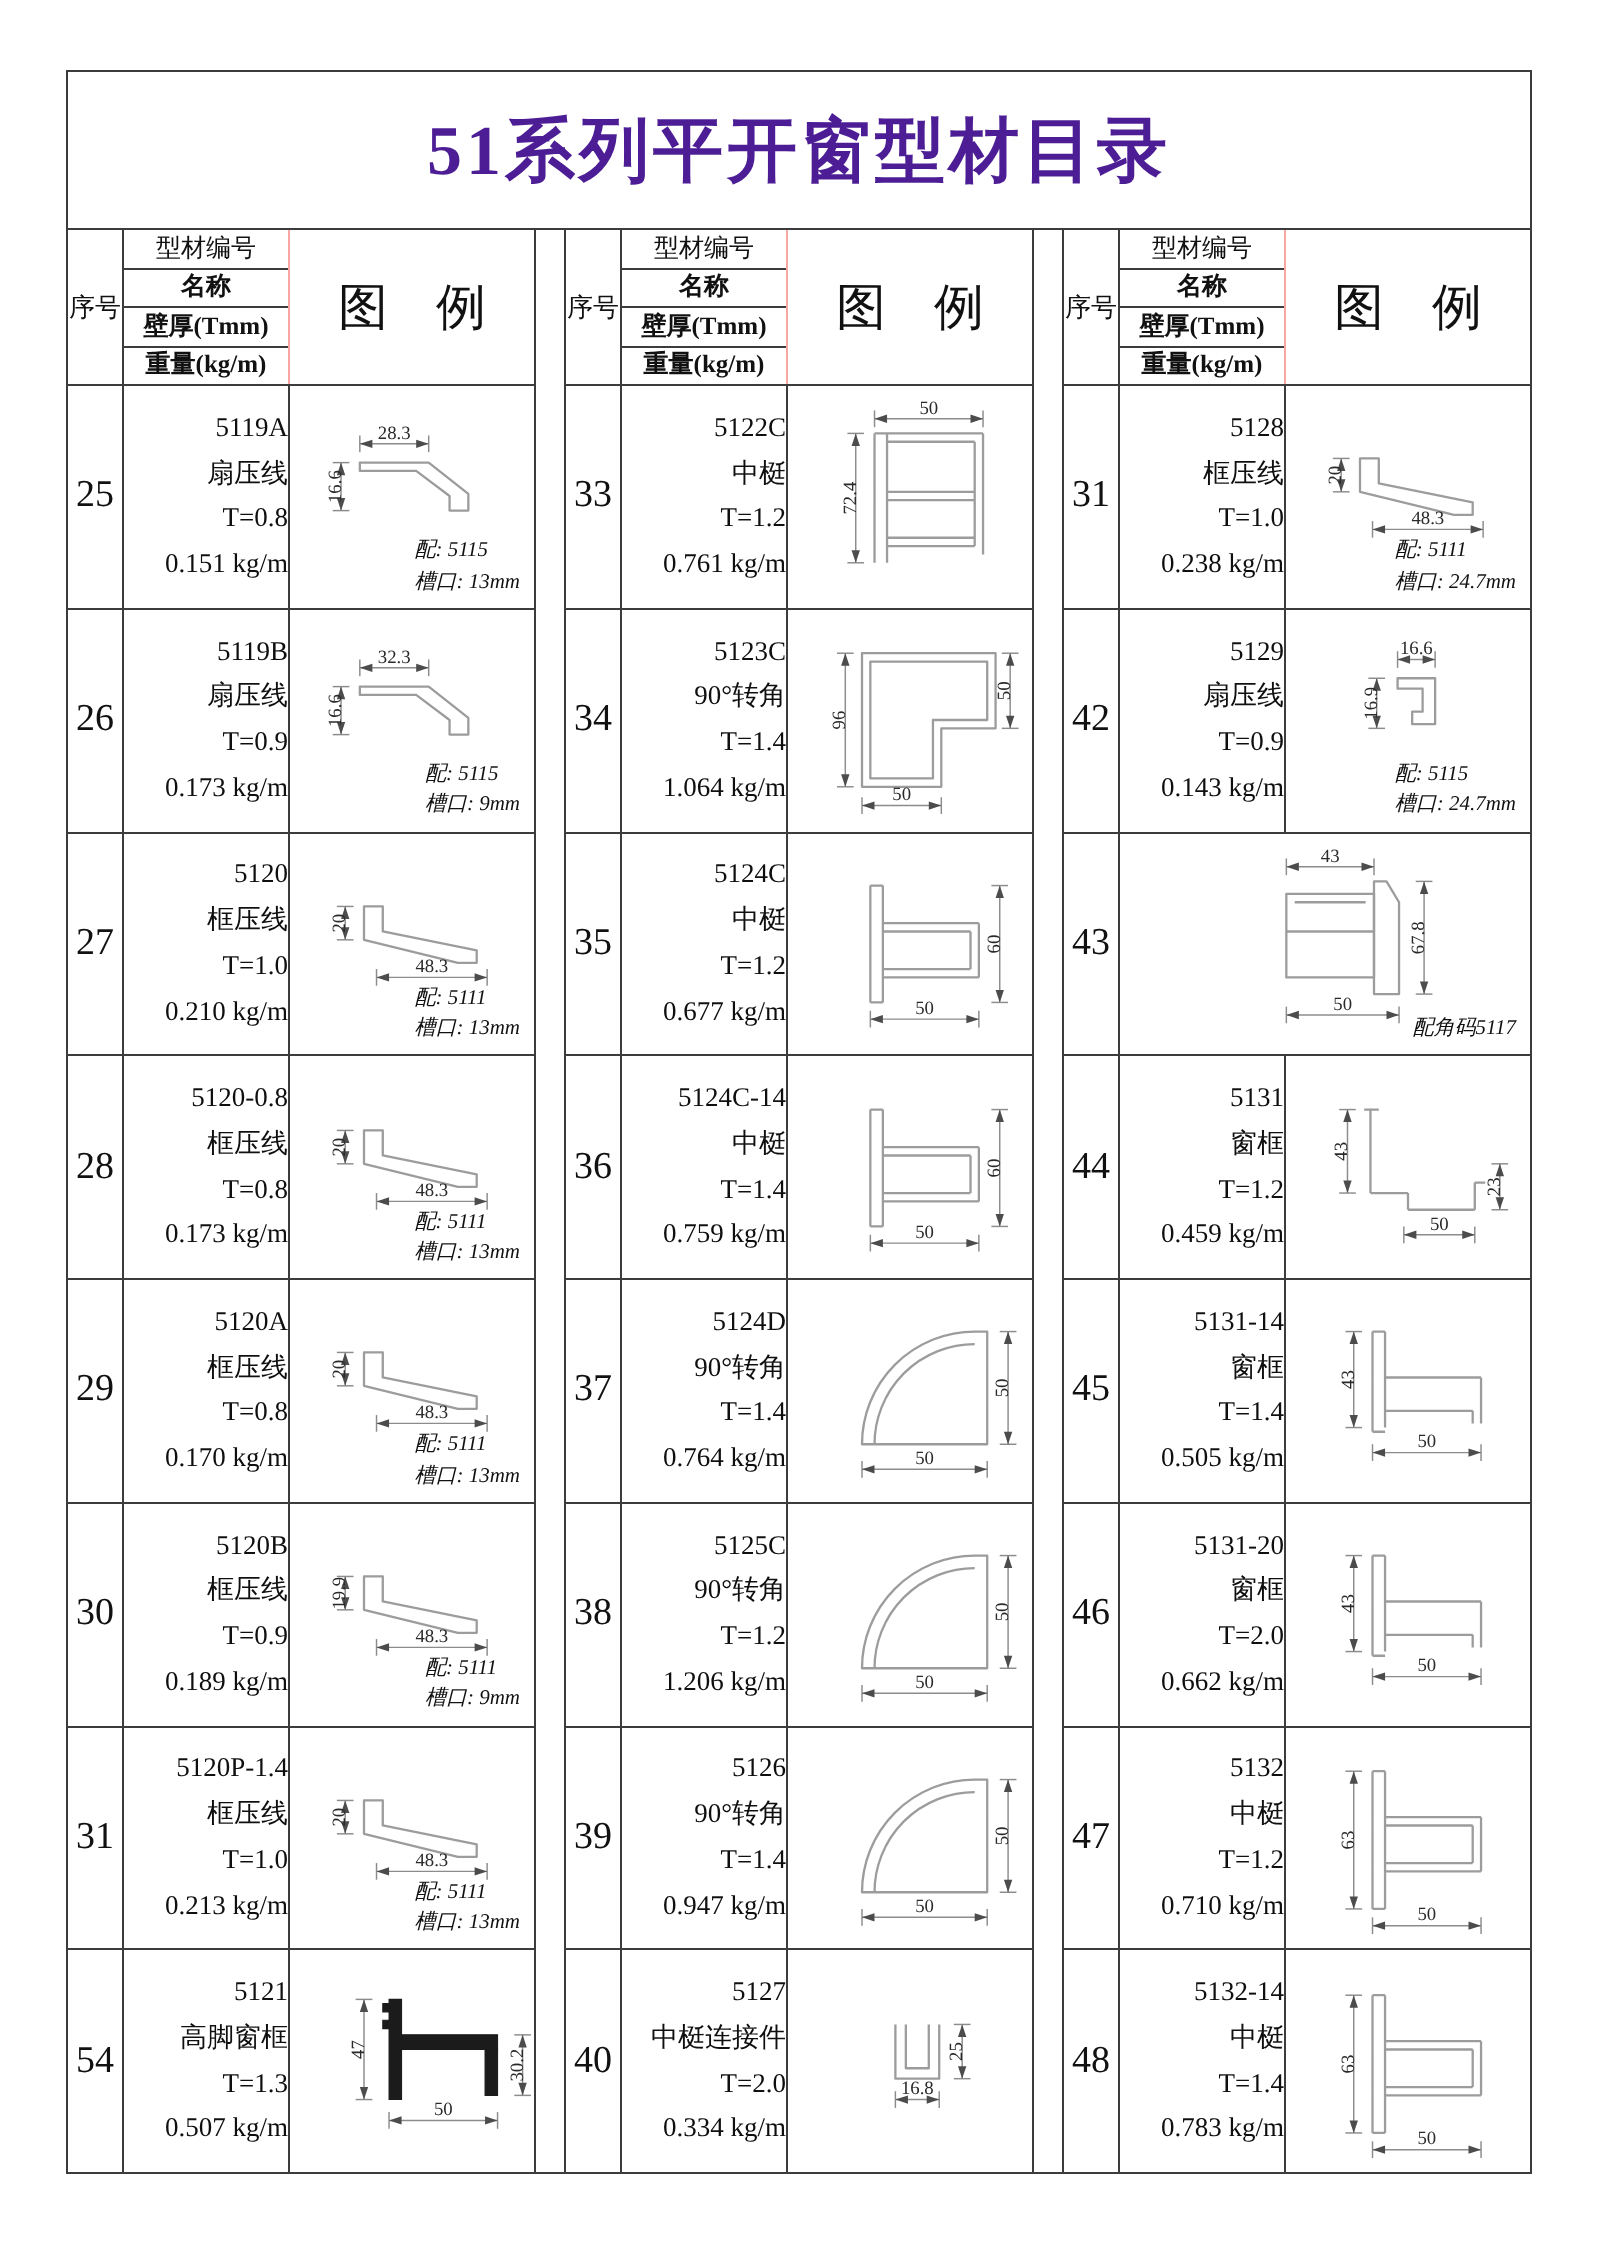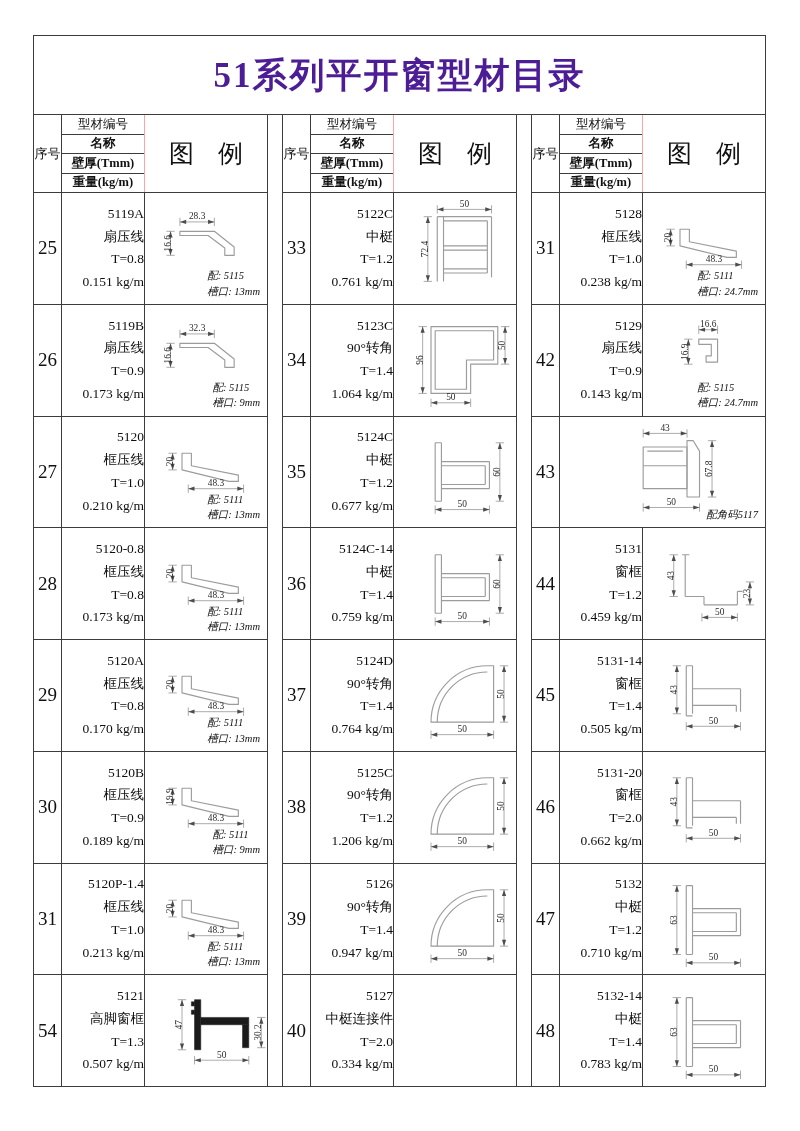--- a/index.html
+++ b/index.html
@@ -568,20 +568,40 @@
   </div>
 
   <div class="row">
     <div class="c-seq">40</div>
     <div class="c-info">
       <div>5127</div>
       <div>中梃连接件</div>
       <div>T=2.0</div>
       <div>0.334 kg/m</div>
     </div>
+    <div class="c-legend">
+      <div class="diagram">
+                  <svg viewBox="0 0 126 92" width="132" height="96">
+                    <path d="M56,28 v26 h21 v-26 M61,28 v21 h11 v-21" class="pf"></path>
+                    <line class="dl" x1="56" y1="64" x2="77" y2="64"></line>
+                    <line class="dl" x1="56" y1="60" x2="56" y2="68"></line>
+                    <line class="dl" x1="77" y1="60" x2="77" y2="68"></line>
+                    <path class="ar" d="M56,64 l6,-2 v4 z"></path>
+                    <path class="ar" d="M77,64 l-6,-2 v4 z"></path>
+                    <text class="dt" x="66.5" y="61.5" text-anchor="middle">16.8</text>
+                    <line class="dl" x1="88" y1="28" x2="88" y2="54"></line>
+                    <line class="dl" x1="84" y1="28" x2="92" y2="28"></line>
+                    <line class="dl" x1="84" y1="54" x2="92" y2="54"></line>
+                    <path class="ar" d="M88,28 l-2,6 h4 z"></path>
+                    <path class="ar" d="M88,54 l-2,-6 h4 z"></path>
+                    <text class="dt" transform="rotate(-90 85 41)" x="85" y="41" dy="3" text-anchor="middle">25</text>
+                  </svg>
+                </div>
+      <div class="notes"></div>
+    </div>
   </div>
 </div>
   </div>
 <div class="vgap"></div>
   <div class="group">
     <div class="ghead">
       <div class="gh-seq">序号</div>
       <div class="gh-info">
         <div class="gh-line">型材编号</div>
         <div class="gh-line">名称</div>

